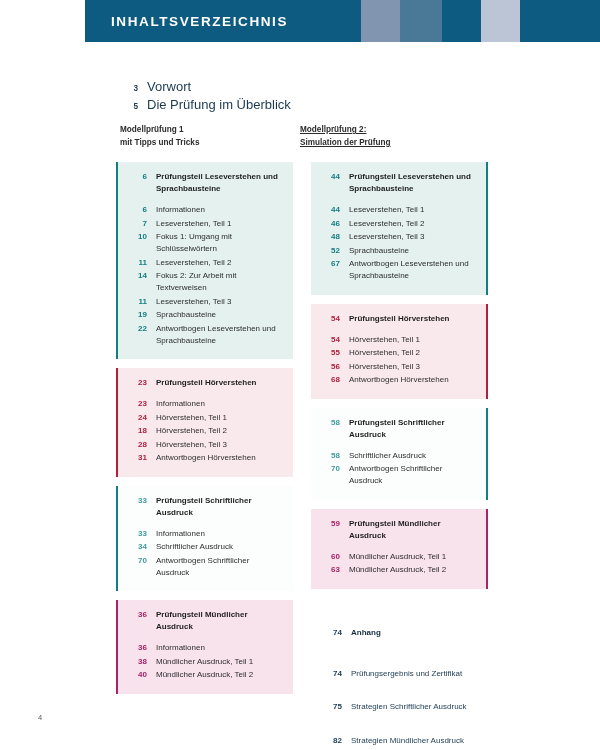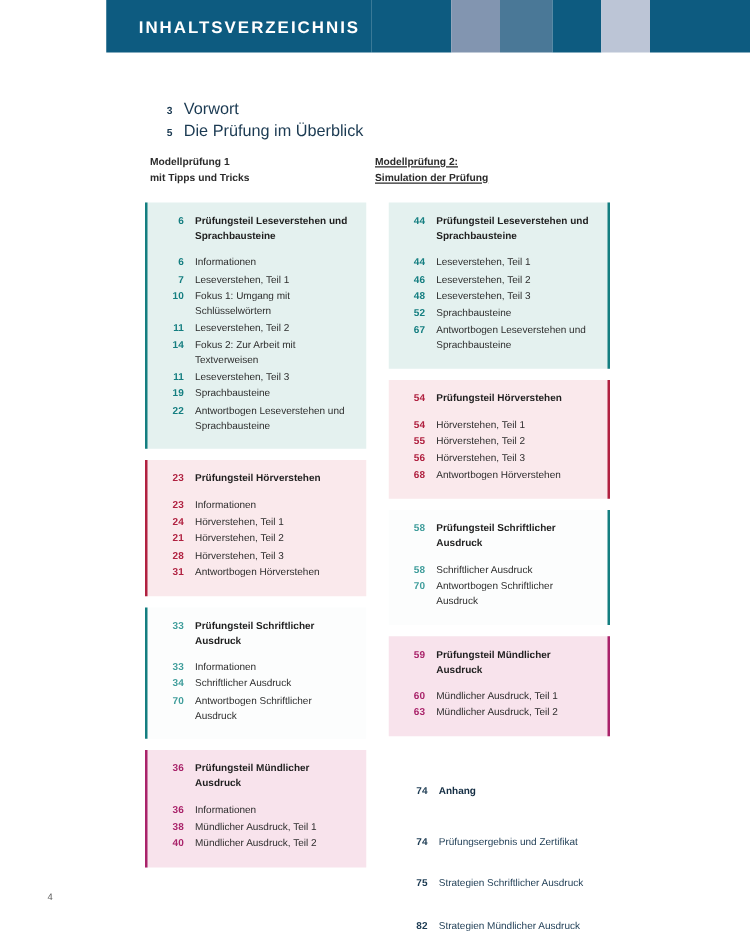--- a/index.html
+++ b/index.html
@@ -284,21 +284,21 @@
           <div class="items">
             <div class="row">
               <span class="row-num">23</span>
               <span class="row-label">Informationen</span>
             </div>
             <div class="row">
               <span class="row-num">24</span>
               <span class="row-label">Hörverstehen, Teil 1</span>
             </div>
             <div class="row">
-              <span class="row-num">21</span>
+              <span class="row-num">18</span>
               <span class="row-label">Hörverstehen, Teil 2</span>
             </div>
             <div class="row">
               <span class="row-num">28</span>
               <span class="row-label">Hörverstehen, Teil 3</span>
             </div>
             <div class="row">
               <span class="row-num">31</span>
               <span class="row-label">Antwortbogen Hörverstehen</span>
             </div>

